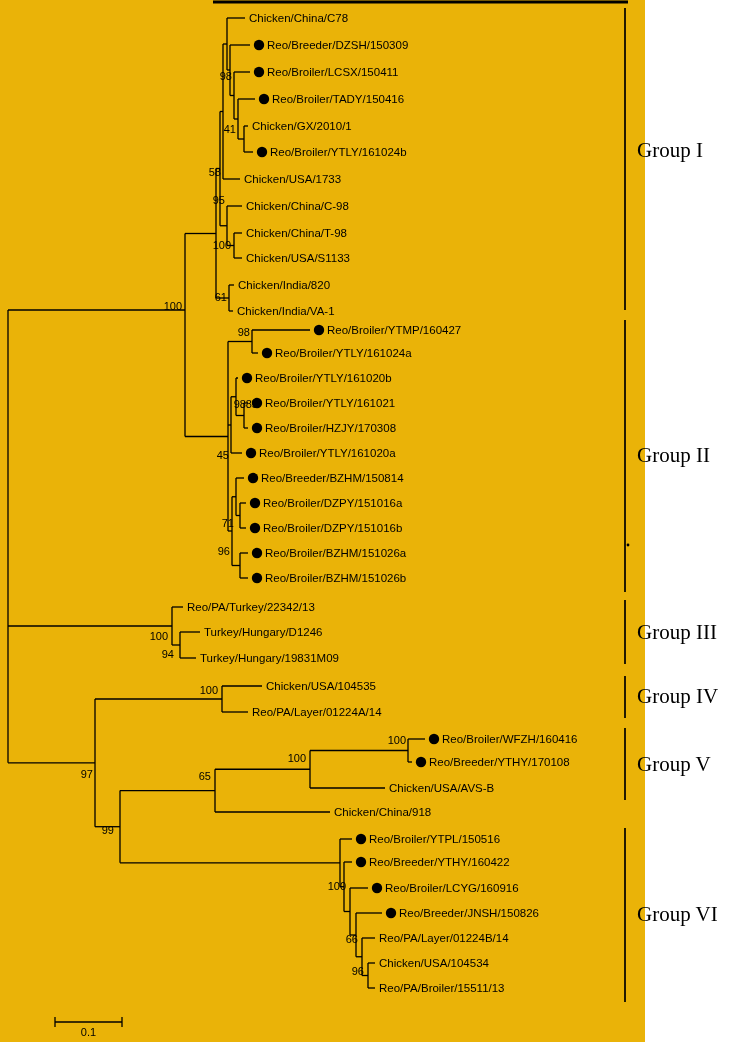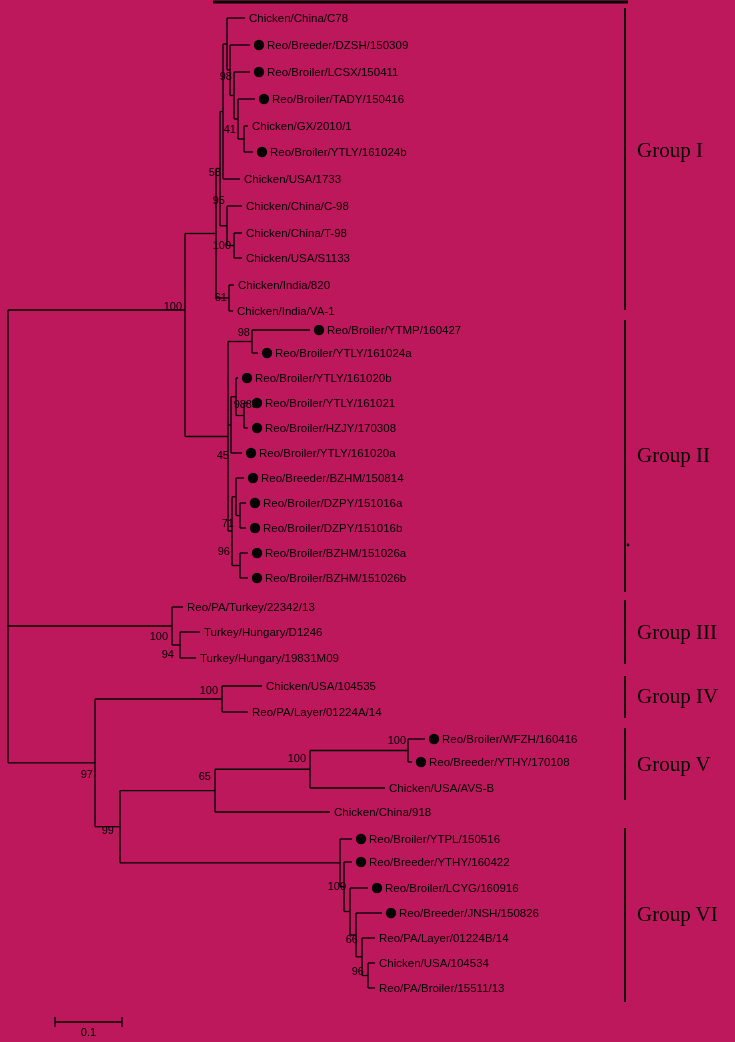--- a/index.html
+++ b/index.html
@@ -1,17 +1,17 @@
 <!DOCTYPE html>
 <html><head>
 <meta charset="utf-8">
 <style>
   html,body{margin:0;padding:0;background:#ffffff;}
   body{width:735px;height:1042px;overflow:hidden;font-family:"Liberation Sans",sans-serif;}
-  .figure{width:735px;height:1042px;background:#be185d;position:relative;}
+  .figure{width:645px;height:1042px;background:#eab308;position:relative;}
   svg{display:block;}
   svg text{fill:#000;font-family:"Liberation Sans",sans-serif;}
   svg text.group{font-family:"Liberation Serif",serif;}
 </style>
 </head>
 <body>
 
 <div class="figure">
   <svg id="tree-svg" width="735" height="1042" viewBox="0 0 735 1042">
       <line x1="213" y1="2" x2="628" y2="2" stroke="#000000" stroke-width="3"></line>

